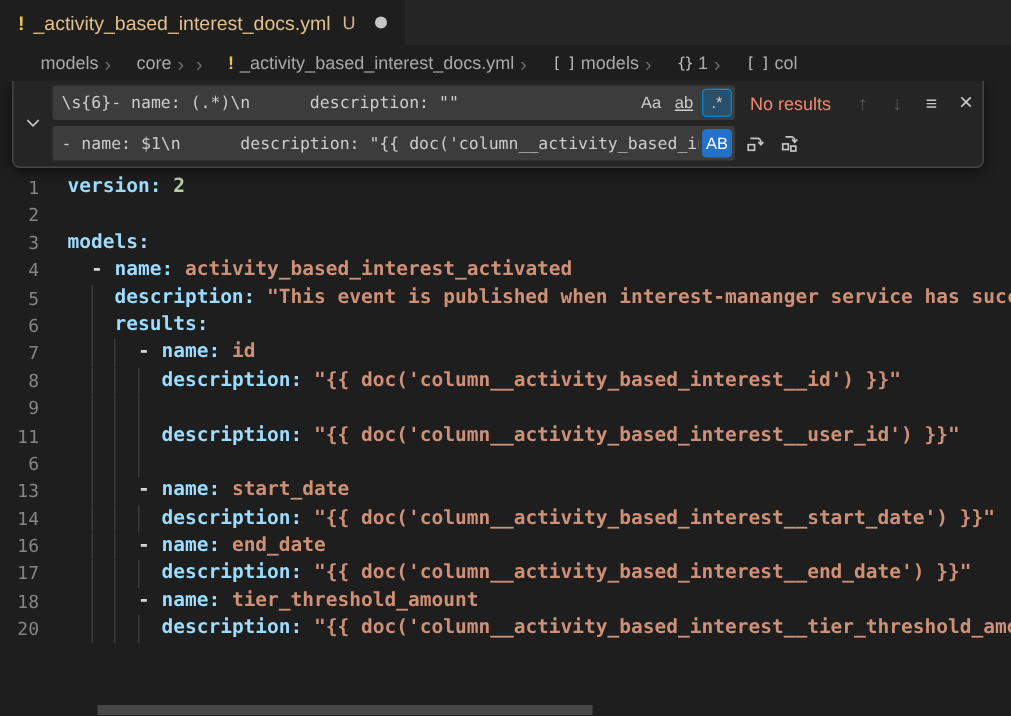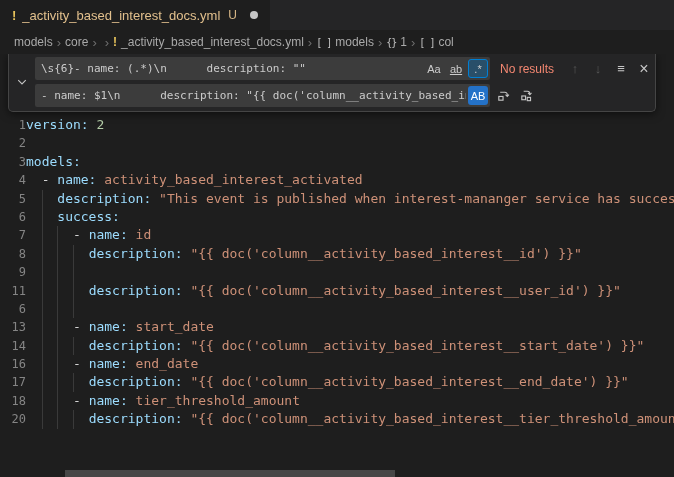--- a/index.html
+++ b/index.html
@@ -21,34 +21,34 @@
   .tab-warn { color: #e7c35c; font-weight: bold; font-size: 13px; }
   .tab-title { color: #e2c08d; font-size: 13px; }
   .tab-git { color: #e2c08d; font-size: 12px; opacity: .95; margin-left: 2px; }
   .tab-dot { width: 8px; height: 8px; border-radius: 50%; background: #c5c5c5; margin-left: 7px; }
 
   
   .breadcrumb {
     height: 24px; background: #1e1e1e; display: flex; align-items: center;
     padding-left: 14px; font-size: 12px; color: #a9a9a9; white-space: nowrap; overflow: hidden;
   }
-  .bc-item { display: flex; align-items: center; gap: 4px; cursor: pointer; flex: none; }
+  .bc-item { display: flex; align-items: center; gap: 4px; cursor: pointer; flex: none; margin-left: 13px; }
   .bc-sep { color: #6e6e6e; margin: 0 4px; font-size: 13px; flex: none; }
   .bc-icon.warn { color: #e7c35c; font-weight: 700; }
   .bc-icon.sym { color: #c0c0c0; font-family: "DejaVu Sans Mono", monospace; font-size: 10px; letter-spacing: -1px; }
 
   
   .editor { position: relative; height: 423px; overflow: hidden; background: #1e1e1e; }
   .code-lines {
     position: absolute; top: 62px; left: 0; right: 0;
     font-family: "DejaVu Sans Mono", monospace; font-size: 13px; line-height: 18.4px;
   }
   .code-line { display: flex; height: 18.4px; white-space: pre; }
   .ln { width: 26px; flex: none; text-align: right; color: #858585; font-size: 12px; }
-  .lc { position: relative; flex: 1; overflow: hidden; }
+  .lc { margin-left: 19px; position: relative; flex: 1; overflow: hidden; font-weight: bold; }
   .guide { position: absolute; top: 0; bottom: 0; width: 1px; background: #3a3a3a; }
   .tok-k { color: #9cdcfe; }
   .tok-s { color: #ce9178; }
   .tok-n { color: #b5cea8; }
   .tok-p { color: #d4d4d4; }
 
   
   .find-widget {
     position: absolute; top: 0; left: 8px; width: 648px; z-index: 5;
     background: #252526; border: 1px solid #454545; border-top: none;
@@ -134,21 +134,21 @@
     </div>
 
   <div class="editor">
 
     <div class="code-lines" id="code-lines">
         <div class="code-line"><div class="ln">1</div><div class="lc"><span class="tok-k">version:</span><span class="tok-p"> </span><span class="tok-n">2</span></div></div>
         <div class="code-line"><div class="ln">2</div><div class="lc"></div></div>
         <div class="code-line"><div class="ln">3</div><div class="lc"><span class="tok-k">models:</span></div></div>
         <div class="code-line"><div class="ln">4</div><div class="lc"><span class="tok-p">  - </span><span class="tok-k">name:</span><span class="tok-p"> </span><span class="tok-s">activity_based_interest_activated</span></div></div>
         <div class="code-line"><div class="ln">5</div><div class="lc"><span class="guide" style="left: 2ch;"></span><span class="tok-p">    </span><span class="tok-k">description:</span><span class="tok-p"> </span><span class="tok-s">"This event is published when interest-mananger service has success</span></div></div>
-        <div class="code-line"><div class="ln">6</div><div class="lc"><span class="guide" style="left: 2ch;"></span><span class="tok-p">    </span><span class="tok-k">success:</span></div></div>
+        <div class="code-line"><div class="ln">6</div><div class="lc"><span class="guide" style="left: 2ch;"></span><span class="tok-p">    </span><span class="tok-k">results:</span></div></div>
         <div class="code-line"><div class="ln">7</div><div class="lc"><span class="guide" style="left: 2ch;"></span><span class="guide" style="left: 4ch;"></span><span class="tok-p">      - </span><span class="tok-k">name:</span><span class="tok-p"> </span><span class="tok-s">id</span></div></div>
         <div class="code-line"><div class="ln">8</div><div class="lc"><span class="guide" style="left: 2ch;"></span><span class="guide" style="left: 4ch;"></span><span class="guide" style="left: 6ch;"></span><span class="tok-p">        </span><span class="tok-k">description:</span><span class="tok-p"> </span><span class="tok-s">"{{ doc('column__activity_based_interest__id') }}"</span></div></div>
         <div class="code-line"><div class="ln">9</div><div class="lc"><span class="guide" style="left: 2ch;"></span><span class="guide" style="left: 4ch;"></span><span class="guide" style="left: 6ch;"></span></div></div>
         <div class="code-line"><div class="ln">11</div><div class="lc"><span class="guide" style="left: 2ch;"></span><span class="guide" style="left: 4ch;"></span><span class="guide" style="left: 6ch;"></span><span class="tok-p">        </span><span class="tok-k">description:</span><span class="tok-p"> </span><span class="tok-s">"{{ doc('column__activity_based_interest__user_id') }}"</span></div></div>
         <div class="code-line"><div class="ln">6</div><div class="lc"><span class="guide" style="left: 2ch;"></span><span class="guide" style="left: 4ch;"></span><span class="guide" style="left: 6ch;"></span></div></div>
         <div class="code-line"><div class="ln">13</div><div class="lc"><span class="guide" style="left: 2ch;"></span><span class="guide" style="left: 4ch;"></span><span class="tok-p">      - </span><span class="tok-k">name:</span><span class="tok-p"> </span><span class="tok-s">start_date</span></div></div>
         <div class="code-line"><div class="ln">14</div><div class="lc"><span class="guide" style="left: 2ch;"></span><span class="guide" style="left: 4ch;"></span><span class="guide" style="left: 6ch;"></span><span class="tok-p">        </span><span class="tok-k">description:</span><span class="tok-p"> </span><span class="tok-s">"{{ doc('column__activity_based_interest__start_date') }}"</span></div></div>
         <div class="code-line"><div class="ln">16</div><div class="lc"><span class="guide" style="left: 2ch;"></span><span class="guide" style="left: 4ch;"></span><span class="tok-p">      - </span><span class="tok-k">name:</span><span class="tok-p"> </span><span class="tok-s">end_date</span></div></div>
         <div class="code-line"><div class="ln">17</div><div class="lc"><span class="guide" style="left: 2ch;"></span><span class="guide" style="left: 4ch;"></span><span class="guide" style="left: 6ch;"></span><span class="tok-p">        </span><span class="tok-k">description:</span><span class="tok-p"> </span><span class="tok-s">"{{ doc('column__activity_based_interest__end_date') }}"</span></div></div>
         <div class="code-line"><div class="ln">18</div><div class="lc"><span class="guide" style="left: 2ch;"></span><span class="guide" style="left: 4ch;"></span><span class="tok-p">      - </span><span class="tok-k">name:</span><span class="tok-p"> </span><span class="tok-s">tier_threshold_amount</span></div></div>

